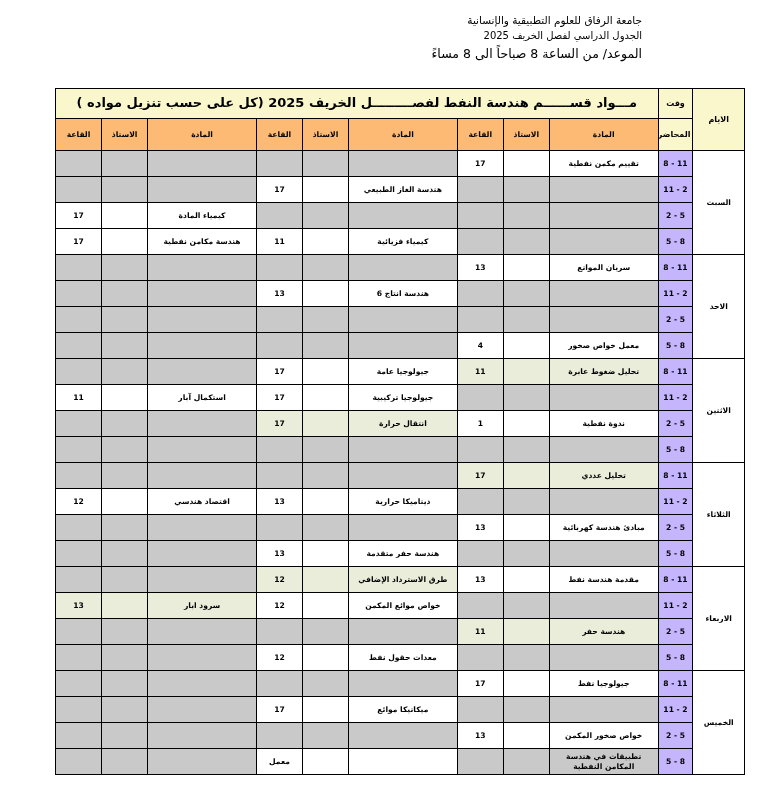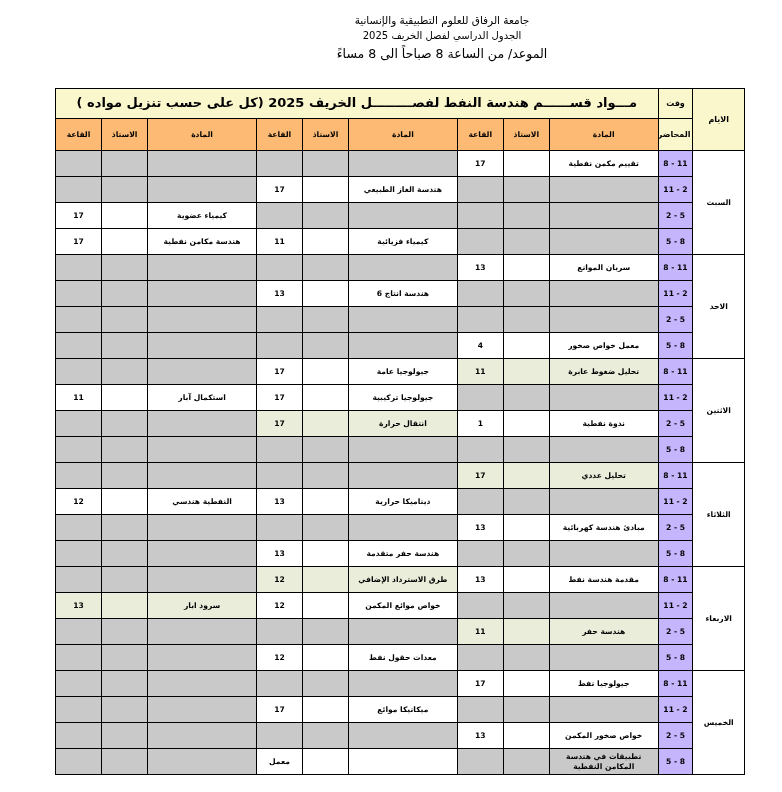--- a/index.html
+++ b/index.html
@@ -23,21 +23,20 @@
     height: 88px;
     display: flex;
     flex-direction: row-reverse;
     align-items: flex-start;
   }
   .header-text {
     position: absolute;
     right: 140px;
     top: 12px;
     width: 400px;
-    text-align: center;
     direction: rtl;
   }
   .header-text div {
     color: #000;
     line-height: 1.55;
     white-space: nowrap;
   }
   .hdr-line1 { font-size: 10.5px; letter-spacing: -0.3px; }
   .hdr-line2 { font-size: 10px; letter-spacing: -0.3px; }
   .hdr-line3 { font-size: 12.5px; letter-spacing: -0.2px; }
@@ -199,21 +198,21 @@
             <td class="hall gray"></td>
           </tr>
           <tr class="datarow">
             <td class="time">2 - 5</td>
             <td class="subject gray"></td>
             <td class="prof gray"></td>
             <td class="hall gray"></td>
             <td class="subject gray"></td>
             <td class="prof gray"></td>
             <td class="hall gray"></td>
-            <td class="subject white">كيمياء عضوية</td>
+            <td class="subject white">كيمياء المادة</td>
             <td class="prof white"></td>
             <td class="hall white">17</td>
           </tr>
           <tr class="datarow">
             <td class="time">5 - 8</td>
             <td class="subject gray"></td>
             <td class="prof gray"></td>
             <td class="hall gray"></td>
             <td class="subject white">كيمياء فزيائية</td>
             <td class="prof white"></td>
@@ -334,21 +333,21 @@
             <td class="hall gray"></td>
           </tr>
           <tr class="datarow">
             <td class="time">11 - 2</td>
             <td class="subject gray"></td>
             <td class="prof gray"></td>
             <td class="hall gray"></td>
             <td class="subject white">دينامیكا حرارية</td>
             <td class="prof white"></td>
             <td class="hall white">13</td>
-            <td class="subject white">النفطية هندسي</td>
+            <td class="subject white">اقتصاد هندسي</td>
             <td class="prof white"></td>
             <td class="hall white">12</td>
           </tr>
           <tr class="datarow">
             <td class="time">2 - 5</td>
             <td class="subject white">مبادئ هندسة كهربائية</td>
             <td class="prof white"></td>
             <td class="hall white">13</td>
             <td class="subject gray"></td>
             <td class="prof gray"></td>

